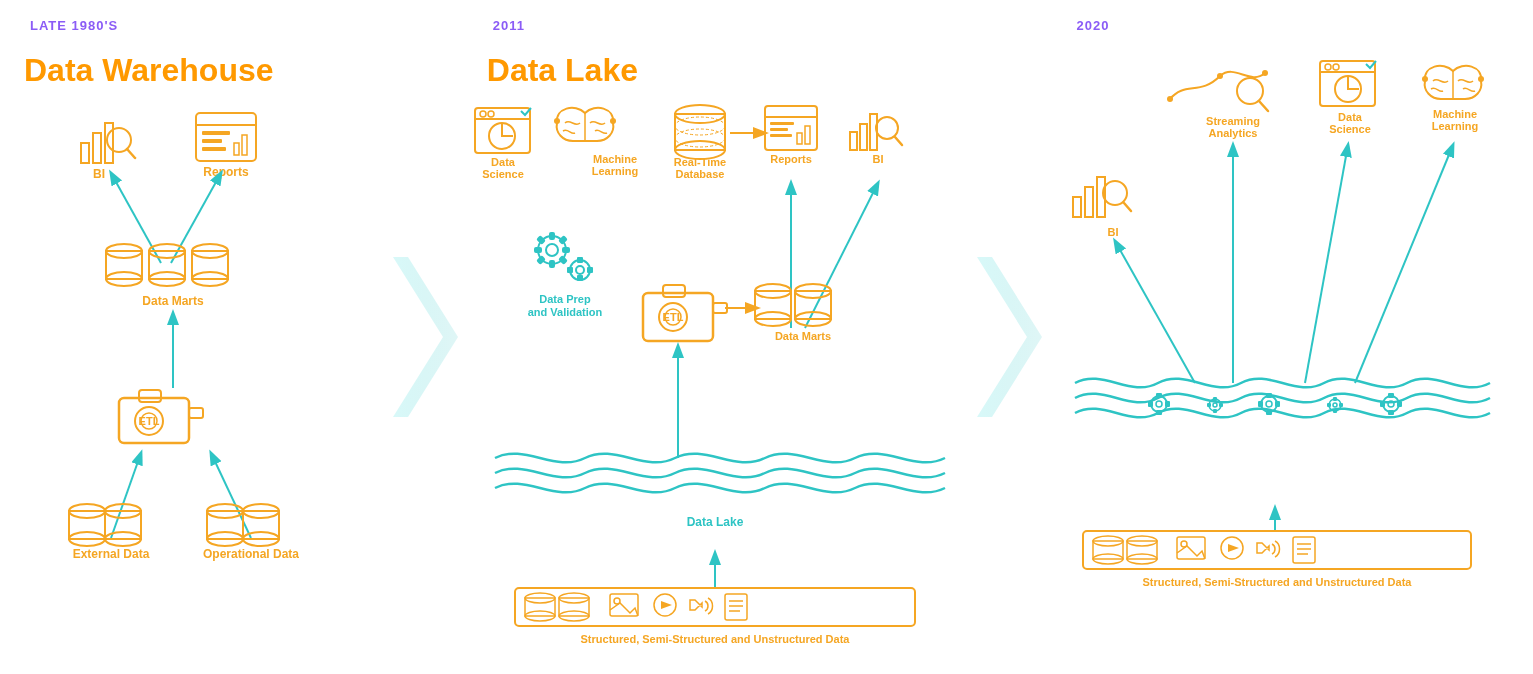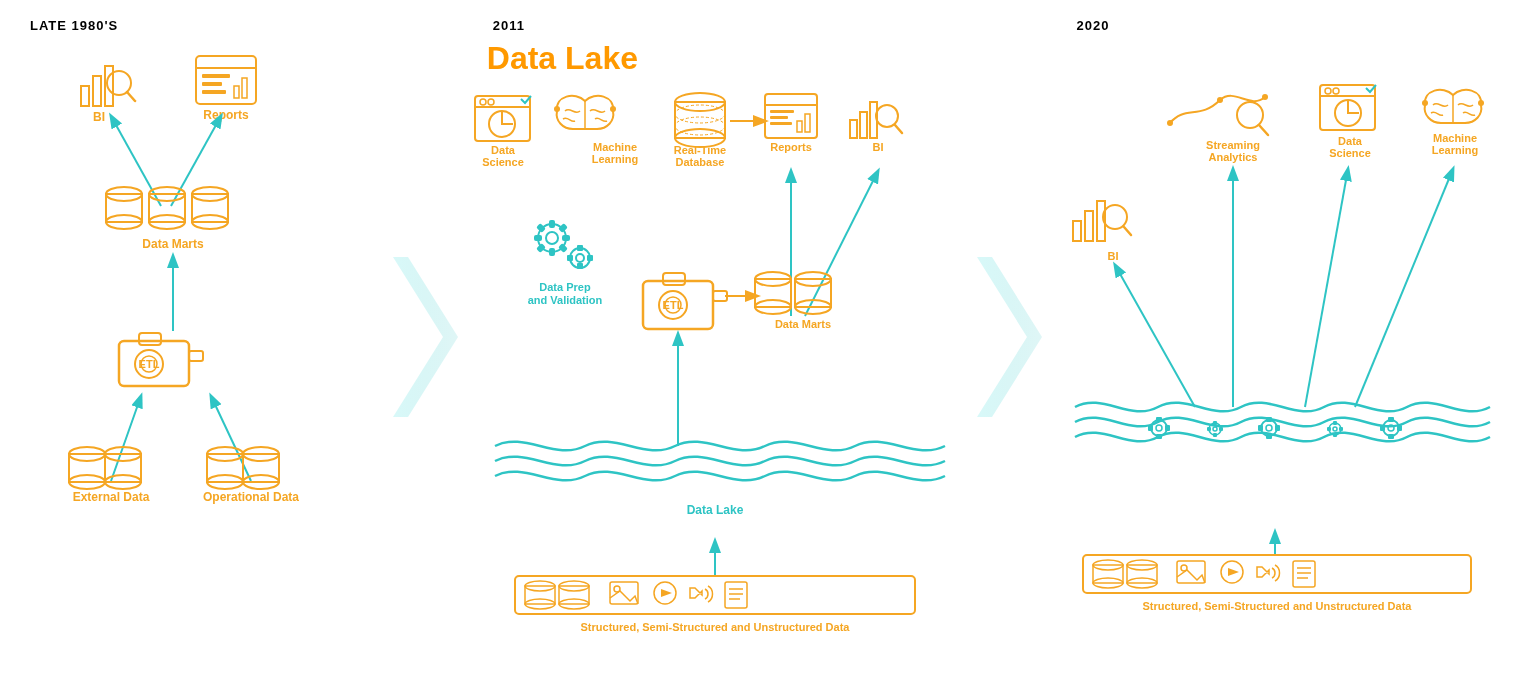--- a/index.html
+++ b/index.html
@@ -25,24 +25,24 @@
       position: relative;
       flex: 1;
       display: flex;
       flex-direction: column;
       align-items: center;
       padding: 18px 10px 10px 10px;
     }
     .era-year {
       font-size: 13px;
       font-weight: bold;
-      color: #000000;
+      color: #8b5cf6;
       letter-spacing: 1px;
       text-transform: uppercase;
-      margin-bottom: 8px;
+      margin-bottom: 20px;
       align-self: flex-start;
       margin-left: 20px;
     }
     .era-title {
       font-size: 32px;
       font-weight: bold;
       color: #f90;
       align-self: flex-start;
       margin-left: 14px;
       margin-bottom: 10px;
@@ -73,20 +73,21 @@
         <path d="M0,0 L0,6 L8,3 z" fill="#F5A623"></path>
       </marker>
       <marker id="arrowhead-teal-sm" markerWidth="6" markerHeight="6" refX="5" refY="3" orient="auto">
         <path d="M0,0 L0,6 L6,3 z" fill="#2EC4C4"></path>
       </marker>
     </defs>
   </svg>
 
   <div class="era" style="flex:1.05; min-width:380px;">
     <div class="era-year">LATE 1980'S</div>
+    <div class="era-title">Data Warehouse</div>
 
     <svg width="360" height="530" viewBox="0 0 360 530" style="overflow:visible;">
 
       <g transform="translate(70,20)">
 
         <rect x="0" y="25" width="8" height="20" fill="none" stroke="#F5A623" stroke-width="2"></rect>
         <rect x="12" y="15" width="8" height="30" fill="none" stroke="#F5A623" stroke-width="2"></rect>
         <rect x="24" y="5" width="8" height="40" fill="none" stroke="#F5A623" stroke-width="2"></rect>
 
         <circle cx="38" cy="22" r="12" fill="none" stroke="#F5A623" stroke-width="2"></circle>
@@ -351,21 +352,21 @@
       <defs>
         <linearGradient id="chevGrad2" x1="0%" y1="0%" x2="100%" y2="0%">
           <stop offset="0%" style="stop-color:#7EEAEA;stop-opacity:0.3"></stop>
           <stop offset="100%" style="stop-color:#2EC4C4;stop-opacity:0.15"></stop>
         </linearGradient>
       </defs>
       <path d="M5,20 L55,100 L5,180 L20,180 L70,100 L20,20 Z" fill="url(#chevGrad2)" stroke="none"></path>
     </svg>
   </div>
 
-  <div class="era" style="flex:1.35; min-width:470px;gap:36px;">
+  <div class="era" style="flex:1.35; min-width:470px;">
     <div class="era-year">2020</div>
 
     <svg width="470" height="530" viewBox="0 0 470 530" style="overflow:visible;">
 
       <g transform="translate(115,8)">
         <path d="M0,38 C15,20 30,35 50,15 C65,2 80,25 95,12" fill="none" stroke="#F5A623" stroke-width="2"></path>
         <circle cx="0" cy="38" r="3" fill="#F5A623"></circle>
         <circle cx="50" cy="15" r="3" fill="#F5A623"></circle>
         <circle cx="95" cy="12" r="3" fill="#F5A623"></circle>
 

